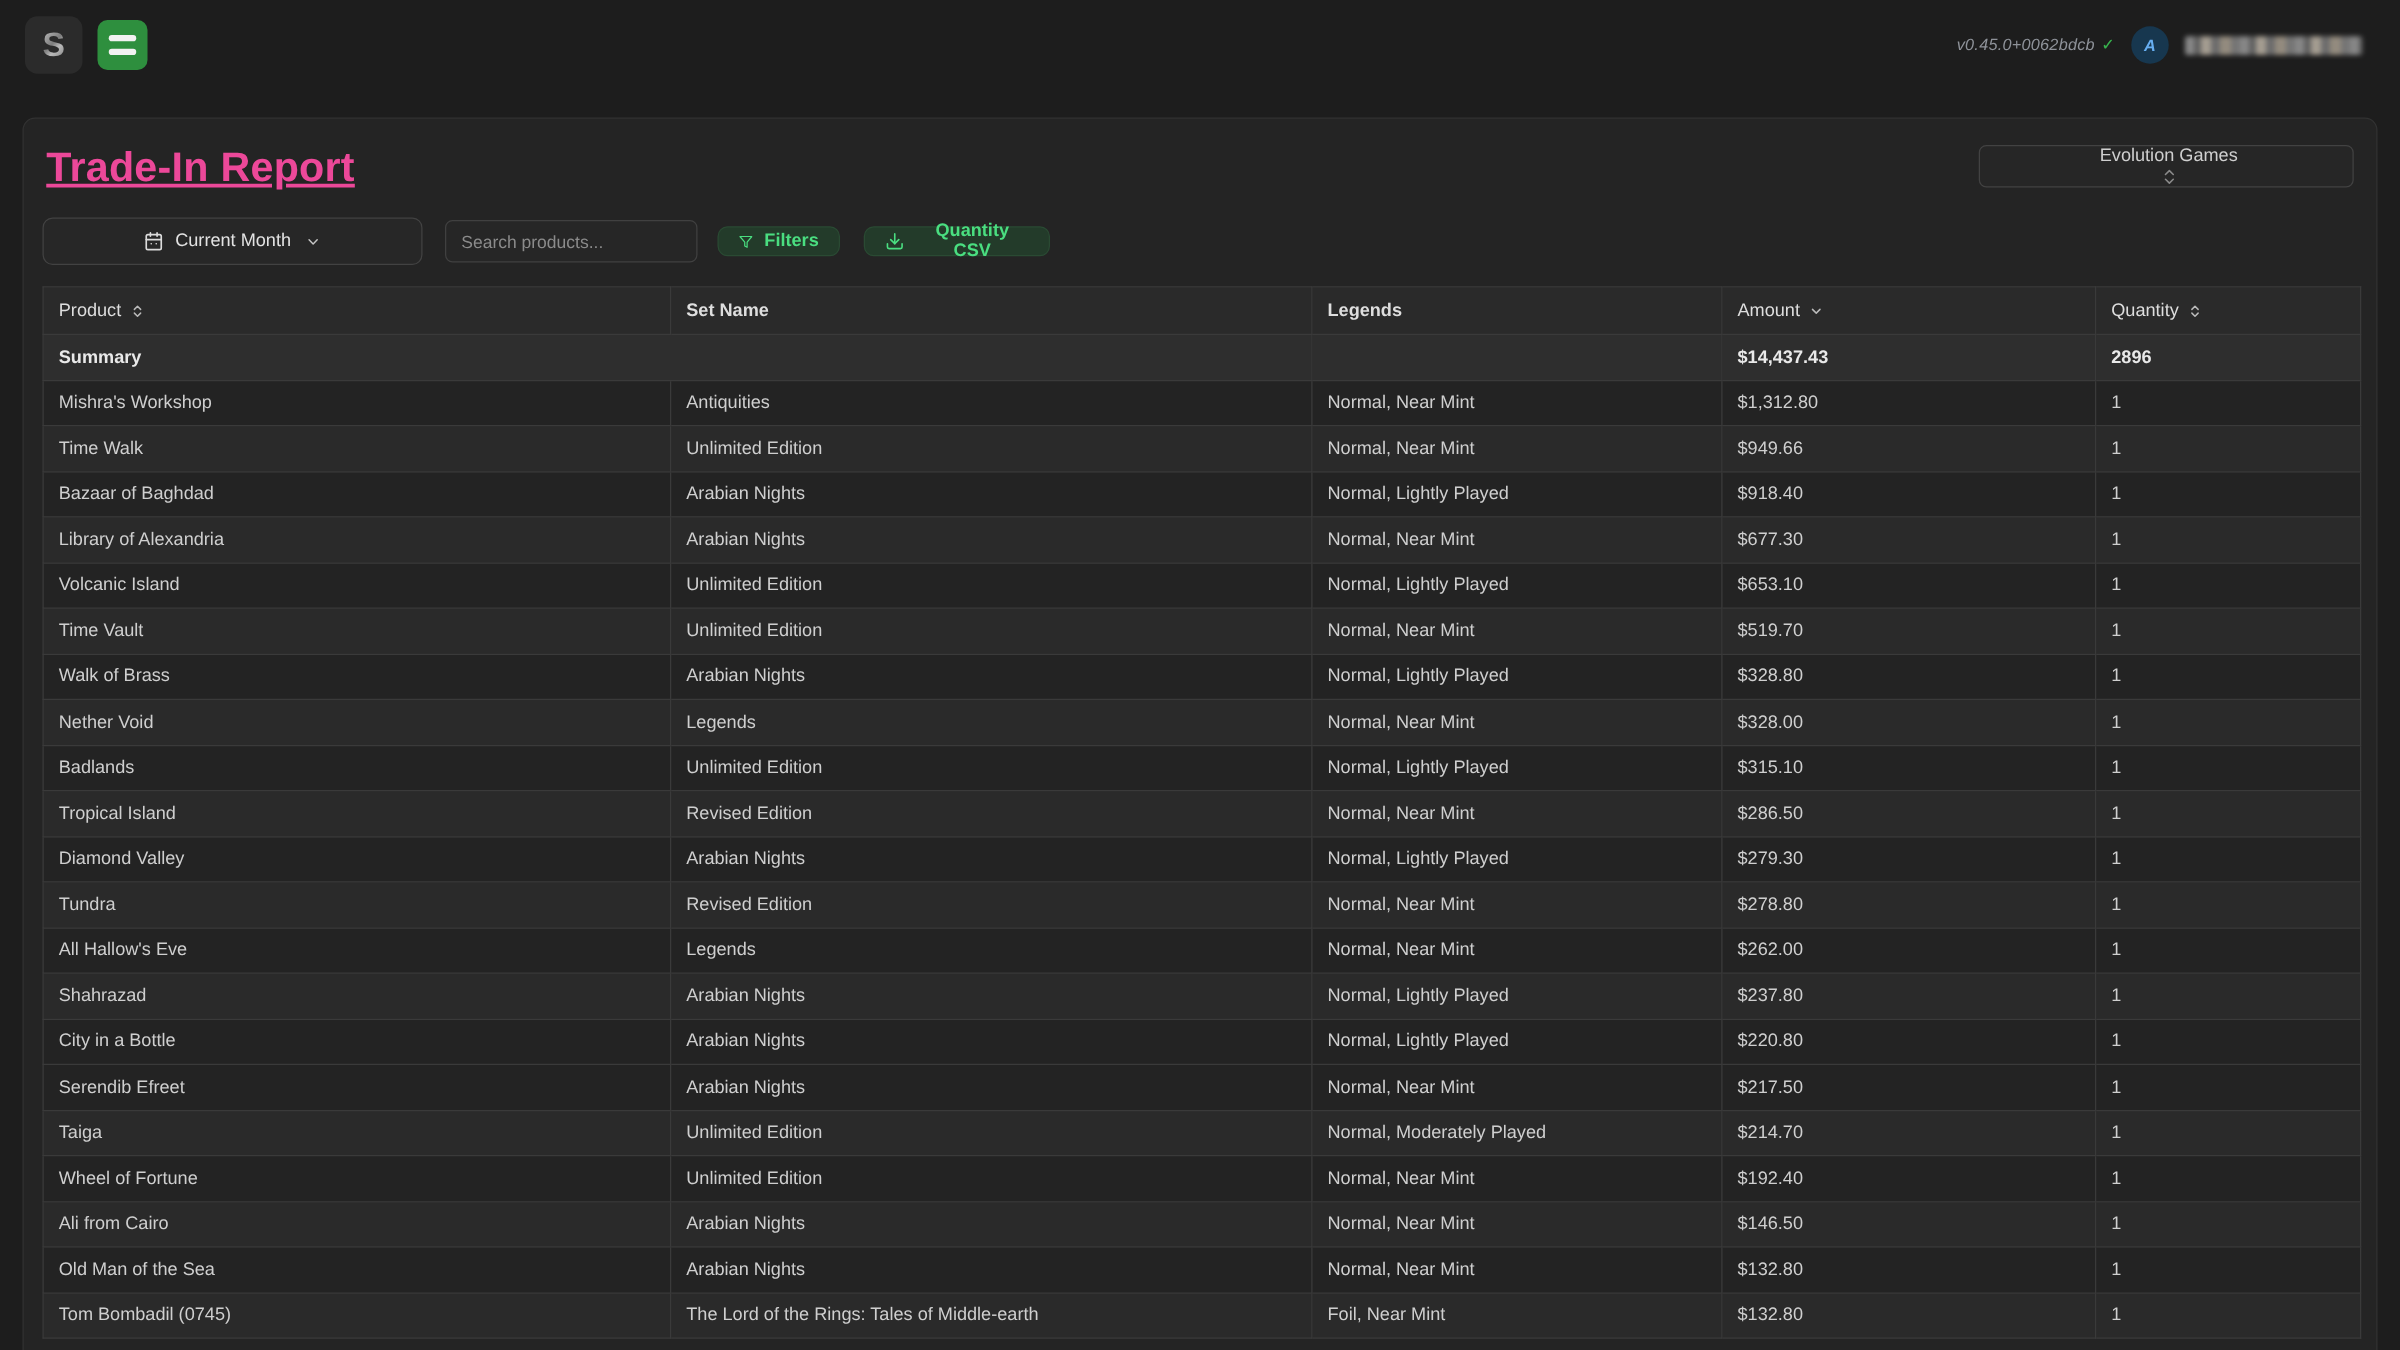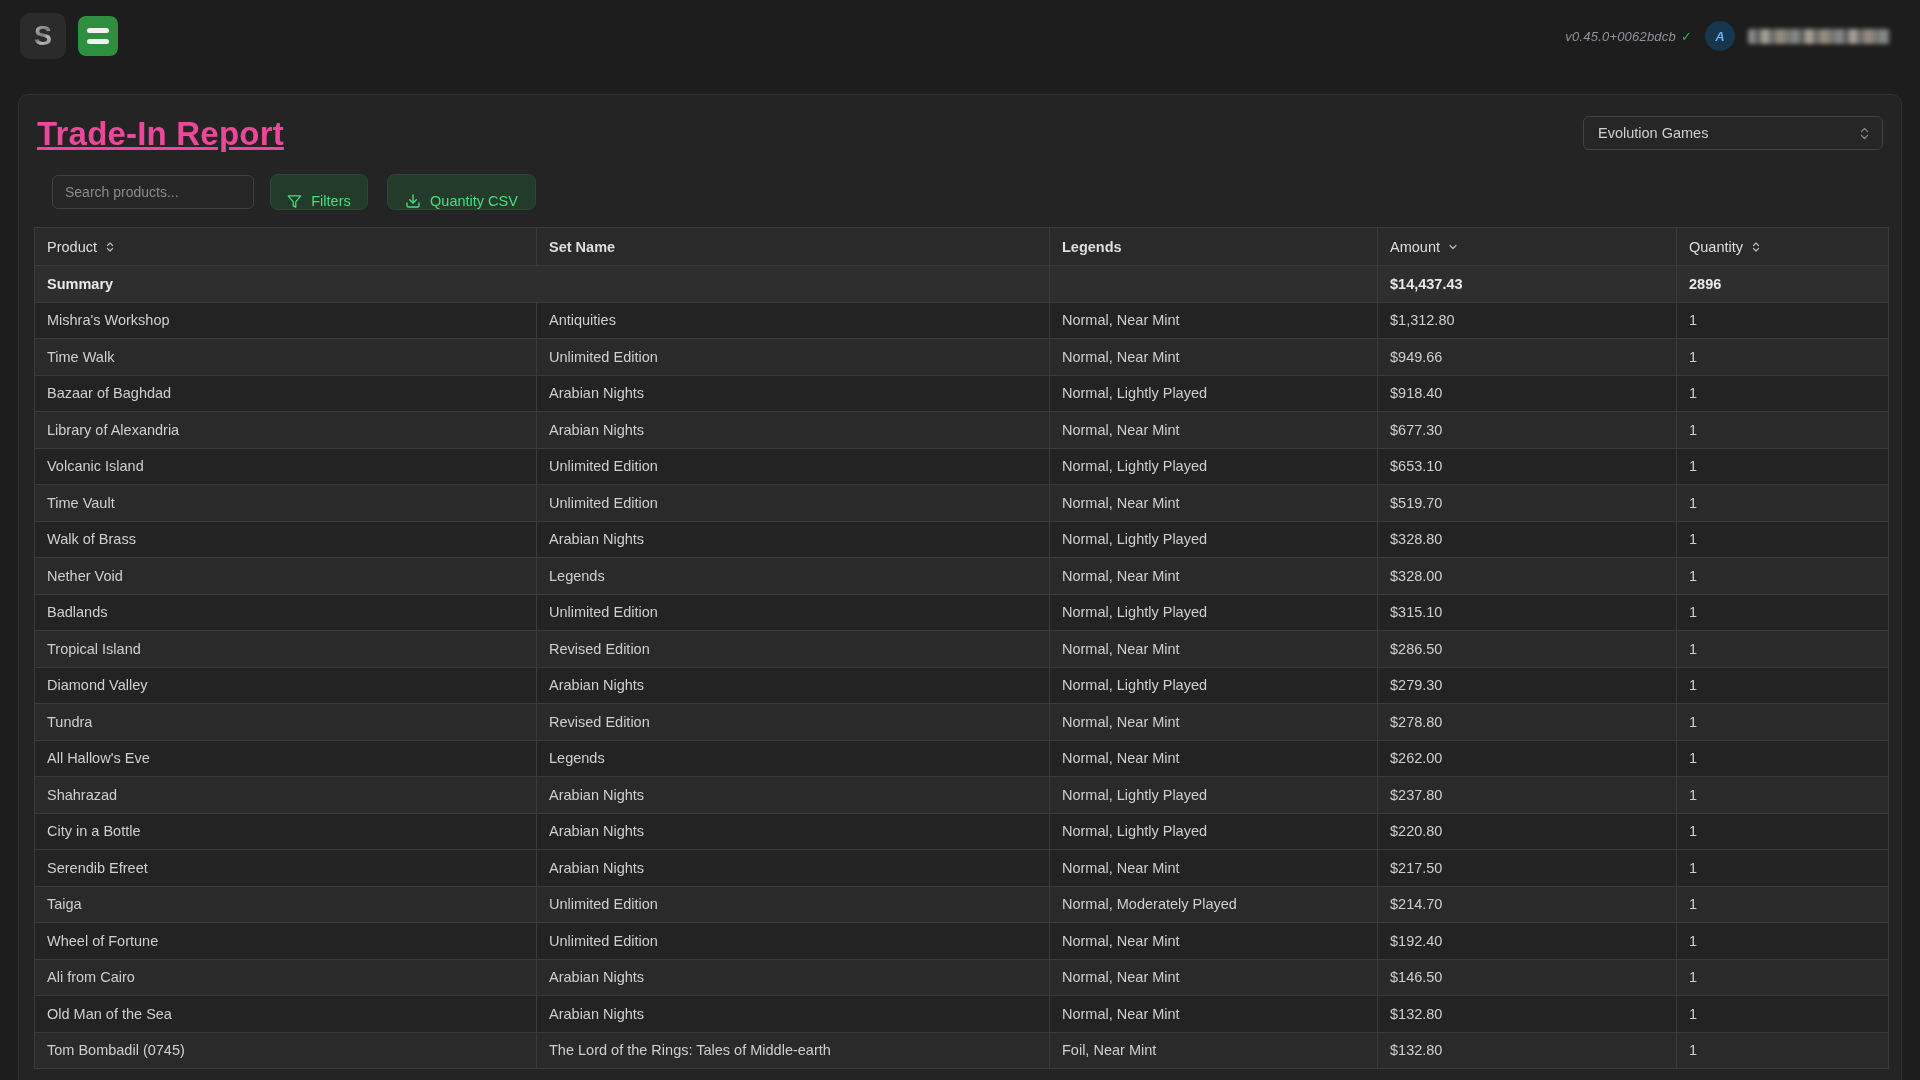--- a/index.html
+++ b/index.html
@@ -42,42 +42,42 @@
     margin:22px 18px 0 18px; height:1200px;
     background:#242424; border:1px solid #323232; border-radius:10px;
     padding:0 15px;
   }
   .card-head { display:flex; align-items:flex-start; justify-content:space-between; padding:20px 3px 0 3px; }
   .page-title { font-size:33px; font-weight:bold; color:#ec4899; letter-spacing:.2px;text-decoration:underline; }
   .select {
     width:300px; height:34px; margin-top:1px;
     background:#262626; border:1px solid #424242; border-radius:6px;
     display:flex; align-items:center; justify-content:space-between;
-    padding:0 10px 0 14px; font-size:14.5px; color:#cfcfcf; cursor:pointer;
+    padding:0 10px 0 14px; font-size:14.5px; color:#cfcfcf; cursor:pointer;flex-direction:column;
   }
   .select svg { stroke:#8a8a8a; }
 
   
   .toolbar { display:flex; align-items:center; margin-top:21px; }
   .btn {
     display:flex; align-items:center; justify-content:center; gap:9px;
     height:38px; border-radius:8px; border:1px solid #424242;
     background:#272727; color:#e3e3e3; font-size:14.5px; font-weight:500;
     font-family:inherit; cursor:pointer; padding:0 16px;
   }
   .date-btn { width:304px; }
   .date-btn .chev { margin-left:2px; }
   .search {
     width:202px; height:34px; margin-left:18px;
     background:#262626; border:1px solid #404040; border-radius:6px;
     color:#86efac; font-size:14px; font-family:inherit; padding:0 12px; outline:none;
   }
   .search::placeholder { color:#8b8b8b; }
   .btn.green {
-    background:#233b2a; border:1px solid #2a4a33; color:#4ade80; font-weight:normal; height:36px;align-items:flex-end;
+    background:#233b2a; border:1px solid #2a4a33; color:#4ade80; font-weight:bold; height:24px;
   }
   .btn.green svg { stroke:#4ade80; }
   .btn-filters { margin-left:16px; width:98px; }
   .btn-download { margin-left:19px; width:149px; }
 
   
   table { width:1854px; margin-top:17px; border-collapse:collapse; table-layout:fixed; }
   th, td { border:1px solid #3a3a3a; padding:0 12px; text-align:left; overflow:hidden; white-space:nowrap; }
   thead th { height:38px; background:#2a2a2a; font-size:14.5px; font-weight:normal; color:#dedede; }
   thead th.bold { font-weight:bold; }
@@ -119,20 +119,34 @@
     <div class="select">
       <span>Evolution Games</span>
       <svg width="15" height="15" viewBox="0 0 24 24" fill="none" stroke-width="2" stroke-linecap="round" stroke-linejoin="round">
           <path d="m7 15 5 5 5-5"></path>
           <path d="m7 9 5-5 5 5"></path>
         </svg>
     </div>
   </div>
 
   <div class="toolbar">
+    <button class="btn date-btn">
+      <svg width="16" height="16" viewBox="0 0 24 24" fill="none" stroke="#dcdcdc" stroke-width="2" stroke-linecap="round" stroke-linejoin="round">
+          <rect x="3" y="4" width="18" height="18" rx="2"></rect>
+          <line x1="16" y1="2" x2="16" y2="6"></line>
+          <line x1="8" y1="2" x2="8" y2="6"></line>
+          <line x1="3" y1="10" x2="21" y2="10"></line>
+          <line x1="9" y1="15" x2="9" y2="15"></line>
+          <line x1="15" y1="15" x2="15" y2="15"></line>
+        </svg>
+      <span>Current Month</span>
+      <svg class="chev" width="13" height="13" viewBox="0 0 24 24" fill="none" stroke="#c4c4c4" stroke-width="2.2" stroke-linecap="round" stroke-linejoin="round">
+          <path d="m6 9 6 6 6-6"></path>
+        </svg>
+    </button>
 
     <input class="search" type="text" placeholder="Search products..." style="">
 
     <button class="btn green btn-filters">
       <svg width="15" height="15" viewBox="0 0 24 24" fill="none" stroke-width="2" stroke-linecap="round" stroke-linejoin="round">
           <path d="M22 3H2l8 9.46V19l4 2v-8.54L22 3z"></path>
         </svg>
       <span>Filters</span>
     </button>
 

